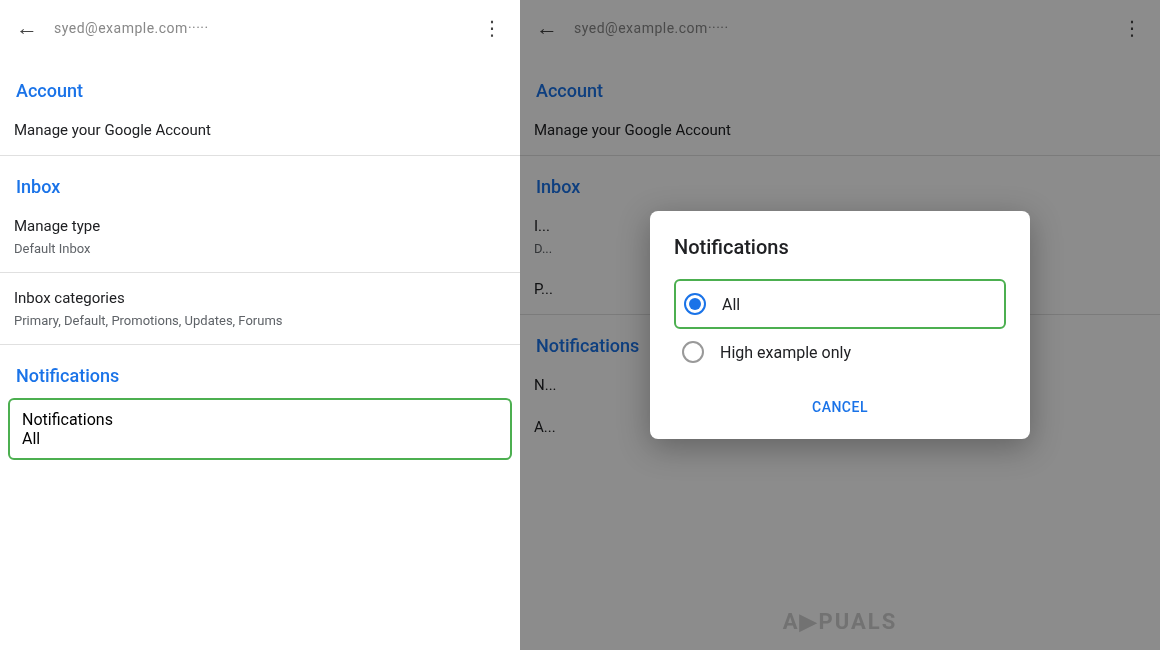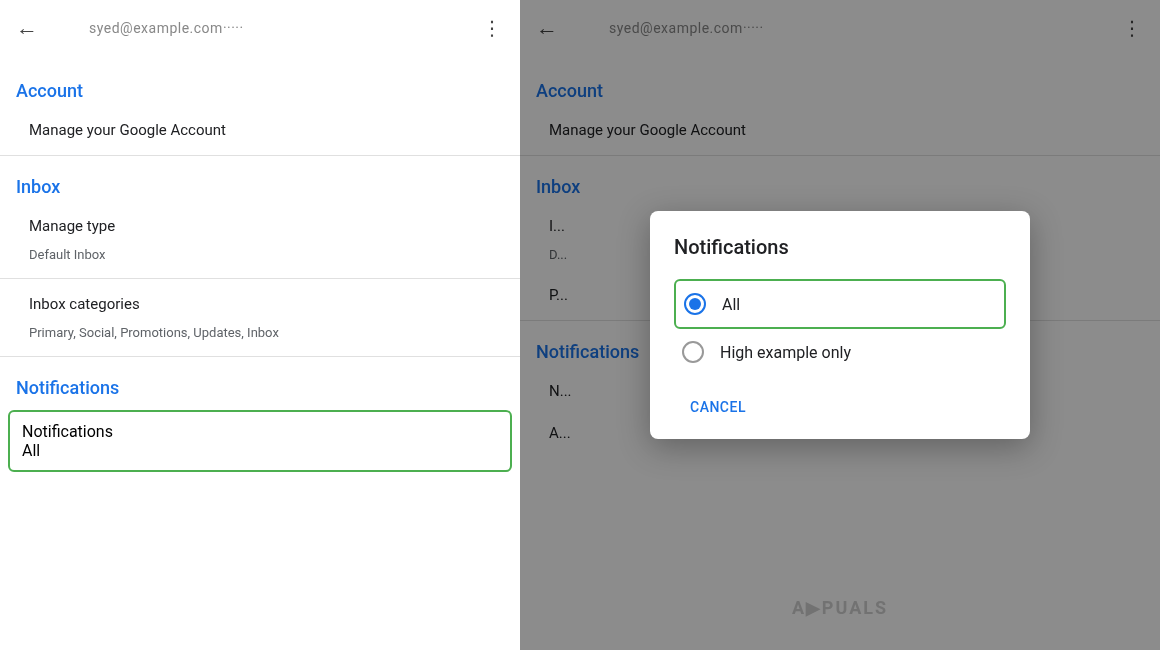--- a/index.html
+++ b/index.html
@@ -40,21 +40,20 @@
     }
 
     .email-title {
       flex: 1;
       font-size: 14px;
       color: #888;
       letter-spacing: 0.5px;
       overflow: hidden;
       text-overflow: ellipsis;
       white-space: nowrap;
-      margin-left: 35px;
     }
 
     .more-btn {
       font-size: 20px;
       color: #444;
       cursor: pointer;
       letter-spacing: 2px;
     }
 
     .settings-content {
@@ -64,34 +63,34 @@
     }
 
     .section-header {
       font-size: 18px;
       color: #1a73e8;
       font-weight: 500;
       padding: 16px 16px 8px 16px;
     }
 
     .setting-item {
-      padding: 12px 29px;
+      padding: 12px 14px;
       cursor: pointer;
     }
 
     .setting-item .title {
       font-size: 15px;
       color: #202124;
       font-weight: 400;
     }
 
     .setting-item .subtitle {
       font-size: 13px;
       color: #5f6368;
-      margin-top: 12px;
+      margin-top: 6px;
     }
 
     .divider {
       height: 1px;
       background: #e0e0e0;
       margin: 4px 0;
     }
 
     .notifications-item-highlighted {
       border: 2px solid #4caf50;
@@ -181,21 +180,21 @@
       background: #1a73e8;
     }
 
     .radio-label {
       font-size: 16px;
       color: #202124;
     }
 
     .dialog-actions {
       display: flex;
-      justify-content: flex-start;
+      justify-content: center;
       margin-top: 16px;
     }
 
     .cancel-btn {
       font-size: 14px;
       color: #1a73e8;
       font-weight: 500;
       cursor: pointer;
       padding: 8px 16px;
       text-transform: uppercase;
@@ -208,24 +207,24 @@
       position: absolute;
       top: 0; left: 0; right: 0; bottom: 0;
       z-index: 0;
       background: #fff;
       display: flex;
       flex-direction: column;
     }
 
     .watermark {
       position: absolute;
-      bottom: 32px;
+      bottom: 16px;
       left: 50%;
       transform: translateX(-50%);
-      font-size: 18px;
+      font-size: 22px;
       font-weight: bold;
       color: rgba(100,100,100,0.3);
       letter-spacing: 2px;
       z-index: 0;
     }
   </style>
 </head>
 <body>
 
 <div class="left-panel">
@@ -245,21 +244,21 @@
     <div class="divider"></div>
 
     <div class="section-header">Inbox</div>
     <div class="setting-item">
       <div class="title">Manage type</div>
       <div class="subtitle">Default Inbox</div>
     </div>
     <div class="divider"></div>
     <div class="setting-item">
       <div class="title">Inbox categories</div>
-      <div class="subtitle">Primary, Social, Promotions, Updates, Inbox</div>
+      <div class="subtitle">Primary, Default, Promotions, Updates, Forums</div>
     </div>
 
     <div class="divider"></div>
 
     <div class="section-header">Notifications</div>
     <div class="notifications-item-highlighted">
       <div class="title">Notifications</div>
       <div class="subtitle">All</div>
     </div>
   </div>

